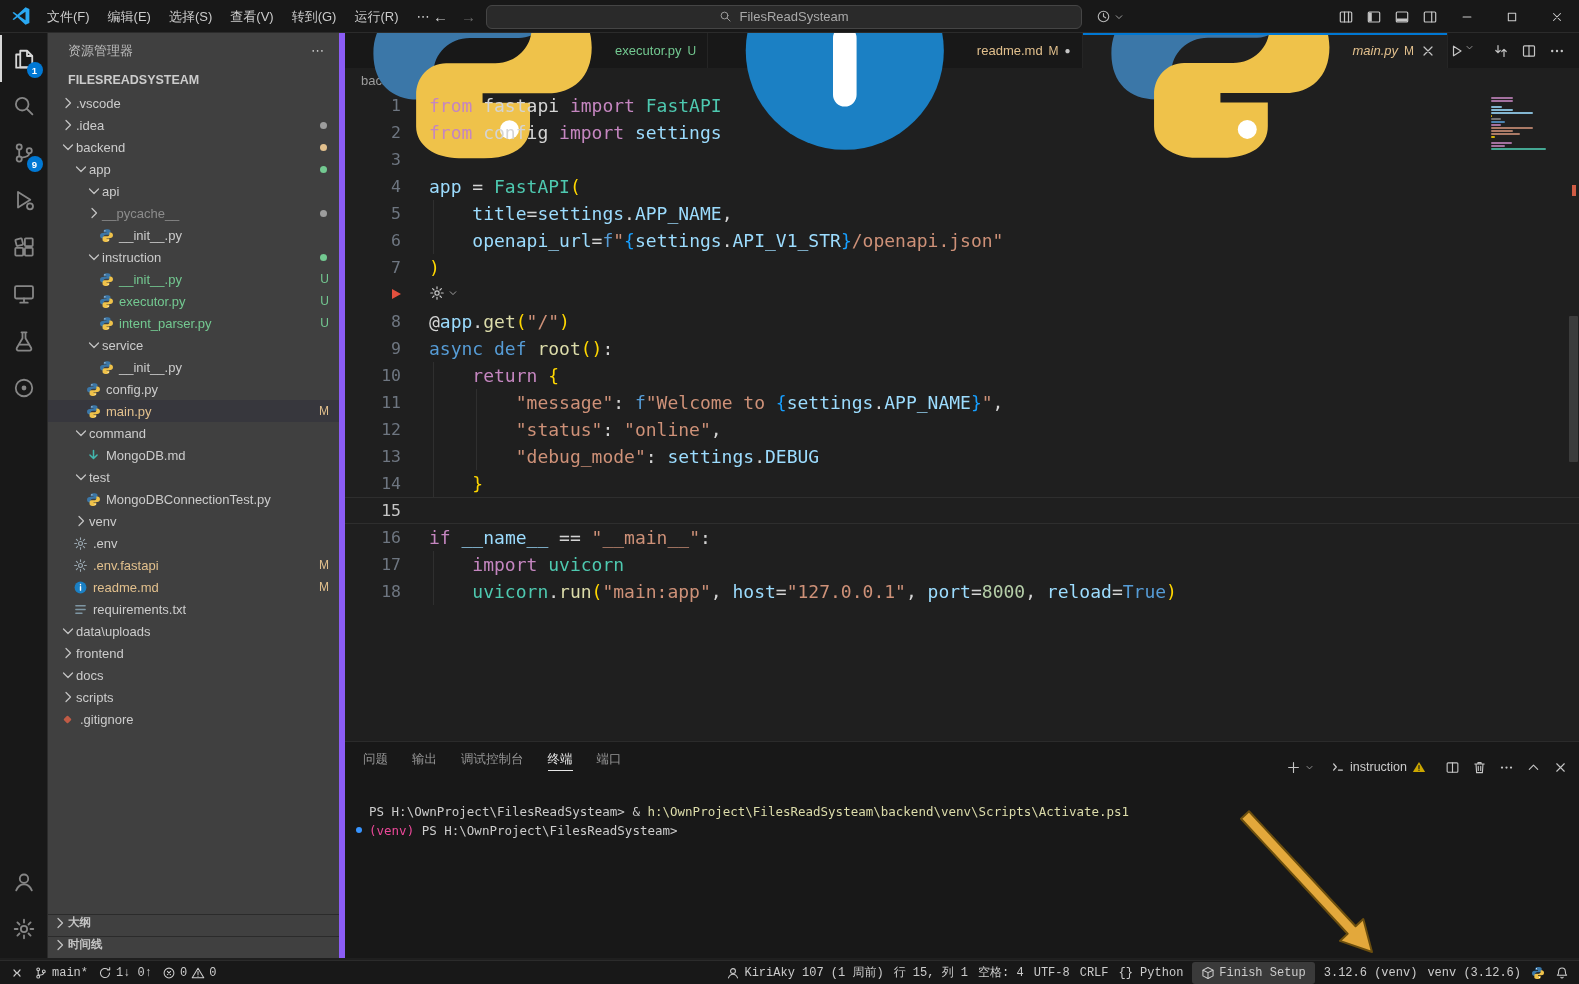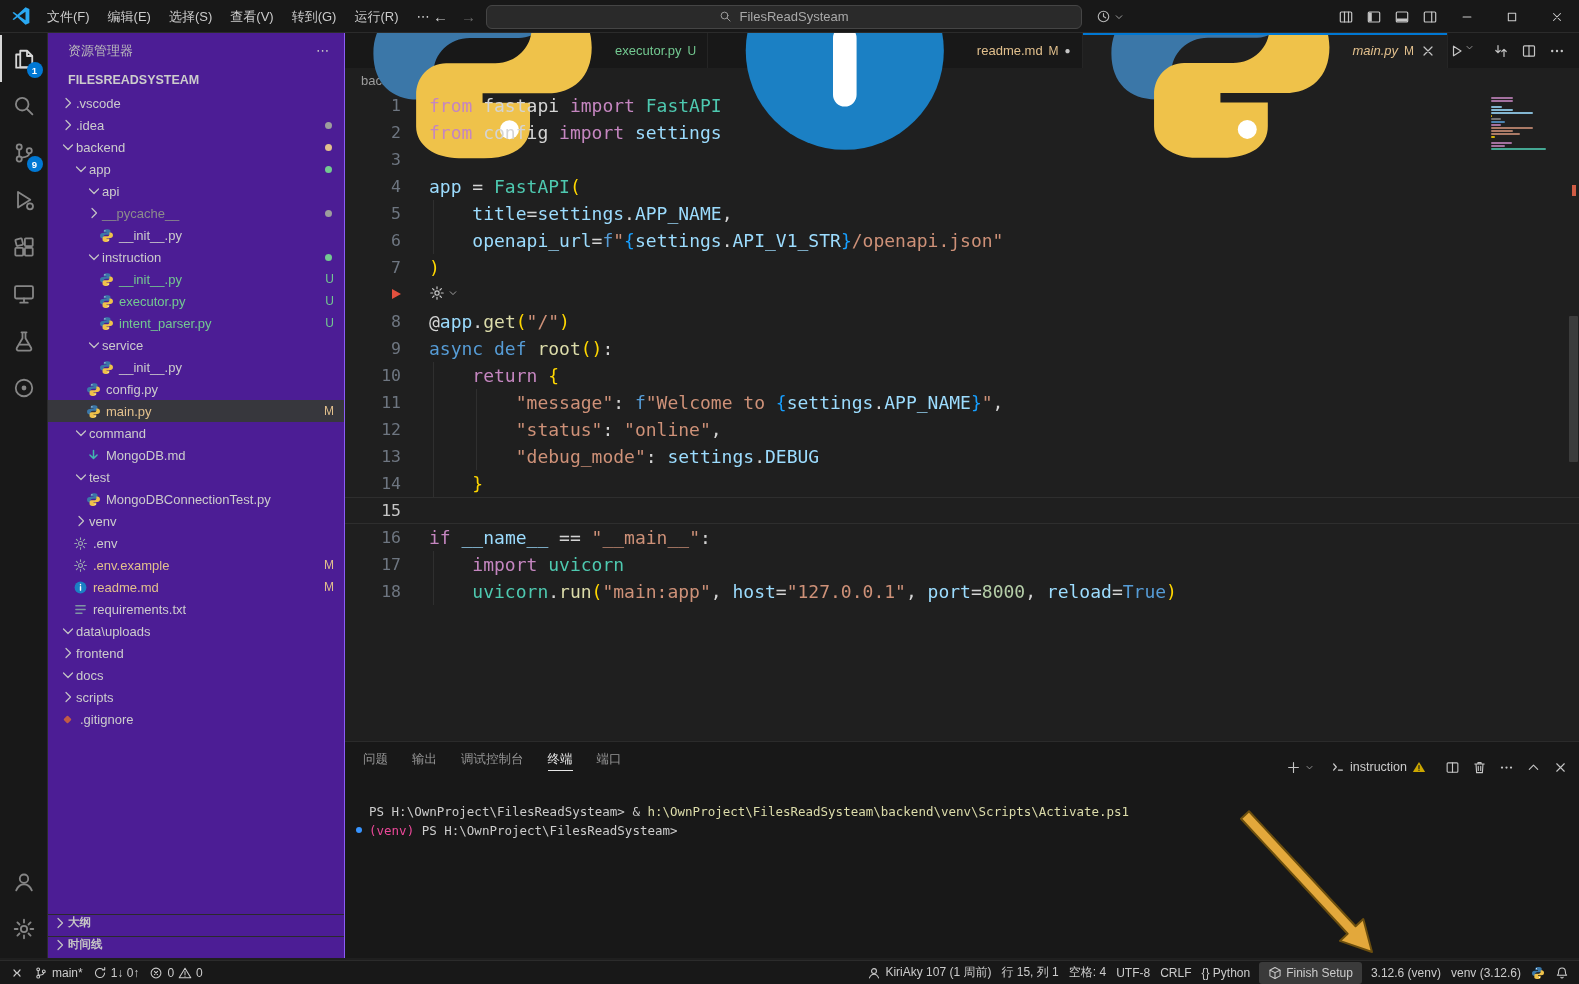--- a/index.html
+++ b/index.html
@@ -31,21 +31,21 @@
 .main{position:absolute;top:33px;left:0;right:0;bottom:26px;display:flex;}
 .activitybar{width:48px;background:#181818;border-right:1px solid #2b2b2b;display:flex;
   flex-direction:column;align-items:center;padding:2px 0 6px;z-index:5;}
 .ab-item{width:48px;height:47px;display:flex;align-items:center;justify-content:center;position:relative;color:#868686;}
 .ab-item.active{color:#d7d7d7;box-shadow:inset 2px 0 0 #d7d7d7;}
 .ab-item svg{width:24px;height:24px;}
 .ab-badge{position:absolute;right:5px;bottom:4px;min-width:16px;height:16px;border-radius:9px;background:#0078d4;
   color:#fff;font-size:9.5px;display:flex;align-items:center;justify-content:center;padding:0 4px;font-weight:bold;}
 .ab-bottom{margin-top:auto;display:flex;flex-direction:column;align-items:center;}
 
-.sidebar{width:297px;background:#4c1d95;border-right:1px solid #8b5cf6;position:relative;font-size:13px;flex:none;}
+.sidebar{width:297px;background:#404040;border-right:6px solid #8b5cf6;position:relative;font-size:13px;flex:none;}
 .sb-title{height:35px;display:flex;align-items:center;padding:0 14px 0 20px;color:#bcbcbc;}
 .sb-title .more{margin-left:auto;color:#c5c5c5;letter-spacing:1px;}
 .section-header{height:24px;display:flex;align-items:center;font-weight:bold;font-size:12.5px;color:#cccccc;padding-left:4px;}
 .tree-row{height:22px;display:flex;align-items:center;position:relative;color:#cccccc;cursor:pointer;}
 .tree-row.sel{background:#37373d;}
 .chev{width:16px;height:16px;display:inline-flex;color:#c5c5c5;flex:none;}
 .tree-row .fico{width:15px;height:15px;margin-right:5px;flex:none;display:inline-flex;}
 .lbl{white-space:nowrap;}
 .lbl.untracked{color:#73C991;}
 .lbl.modified{color:#E2C08D;}
@@ -118,21 +118,21 @@
 .p-ico.narrow svg{width:9px;height:9px;}
 .shell-item{display:flex;align-items:center;gap:5px;font-size:12.5px;color:#cccccc;padding:0 8px;}
 .shell-item .si{width:14px;height:14px;display:inline-flex;}
 .terminal{flex:1;padding:26px 0 0 24px;font-family:"DejaVu Sans Mono","Liberation Mono",monospace;
   font-size:12.5px;line-height:19px;color:#cccccc;}
 .tl{position:relative;white-space:pre;}
 .t-w{color:#cccccc}.t-y{color:#dcdcaa}.t-g{color:#ec4899}
 .t-dot{position:absolute;left:-13px;top:6px;width:6px;height:6px;border-radius:50%;background:#3794ff;}
 
 .statusbar{position:absolute;left:0;right:0;bottom:0;height:24px;background:#181818;border-top:1px solid #2b2b2b;
-  display:flex;align-items:center;justify-content:space-between;font-size:12px;color:#cccccc;padding:8px 5px;z-index:20;}
+  display:flex;align-items:center;justify-content:space-between;font-size:12px;color:#cccccc;padding:8px 5px;z-index:20;font-family:Liberation Mono, monospace;}
 .sb-group{display:flex;align-items:center;height:100%;}
 .sb-item{display:flex;align-items:center;gap:4px;padding:0 5px;height:22px;border-radius:3px;white-space:nowrap;}
 .sb-item .s-ico{width:14px;height:14px;display:inline-flex;}
 .sb-item.pill{background:#3a3a3a;margin:0 4px;padding:0 9px;}
 
 .arrow-overlay{position:absolute;left:1150px;top:780px;width:300px;height:200px;pointer-events:none;z-index:60;}
 .ico svg,.fico svg,.chev svg,.s-ico svg,.si svg,.g1 svg,.g2 svg{width:100%;height:100%;display:block;}
 </style>
 </head>
 <body>
@@ -513,21 +513,21 @@
             </span>
             <span class="lbl ">.env</span>
           </div>
           <div class="tree-row" style="padding-left:25px">
             <span class="fico fi-gear">
               <svg viewBox="0 0 16 16" fill="none" stroke="currentColor" stroke-width="1.2" stroke-linecap="round" stroke-linejoin="round">
                 <circle cx="8" cy="8" r="2.1"></circle>
                 <path d="M8 1.8v1.9M8 12.3v1.9M1.8 8h1.9M12.3 8h1.9M3.6 3.6L5 5M11 11l1.4 1.4M12.4 3.6L11 5M5 11l-1.4 1.4"></path>
               </svg>
             </span>
-            <span class="lbl modified">.env.example</span>
+            <span class="lbl modified">.env.fastapi</span>
             <span class="tree-badge modified">M</span>
           </div>
           <div class="tree-row" style="padding-left:25px">
             <span class="fico ">
               <svg viewBox="0 0 16 16">
                 <circle cx="8" cy="8" r="6.3" fill="#1b80c4"></circle>
                 <path d="M8 7.2v3.6M8 4.8v.3" stroke="#fff" stroke-width="1.5" stroke-linecap="round"></path>
               </svg>
             </span>
             <span class="lbl modified">readme.md</span>

